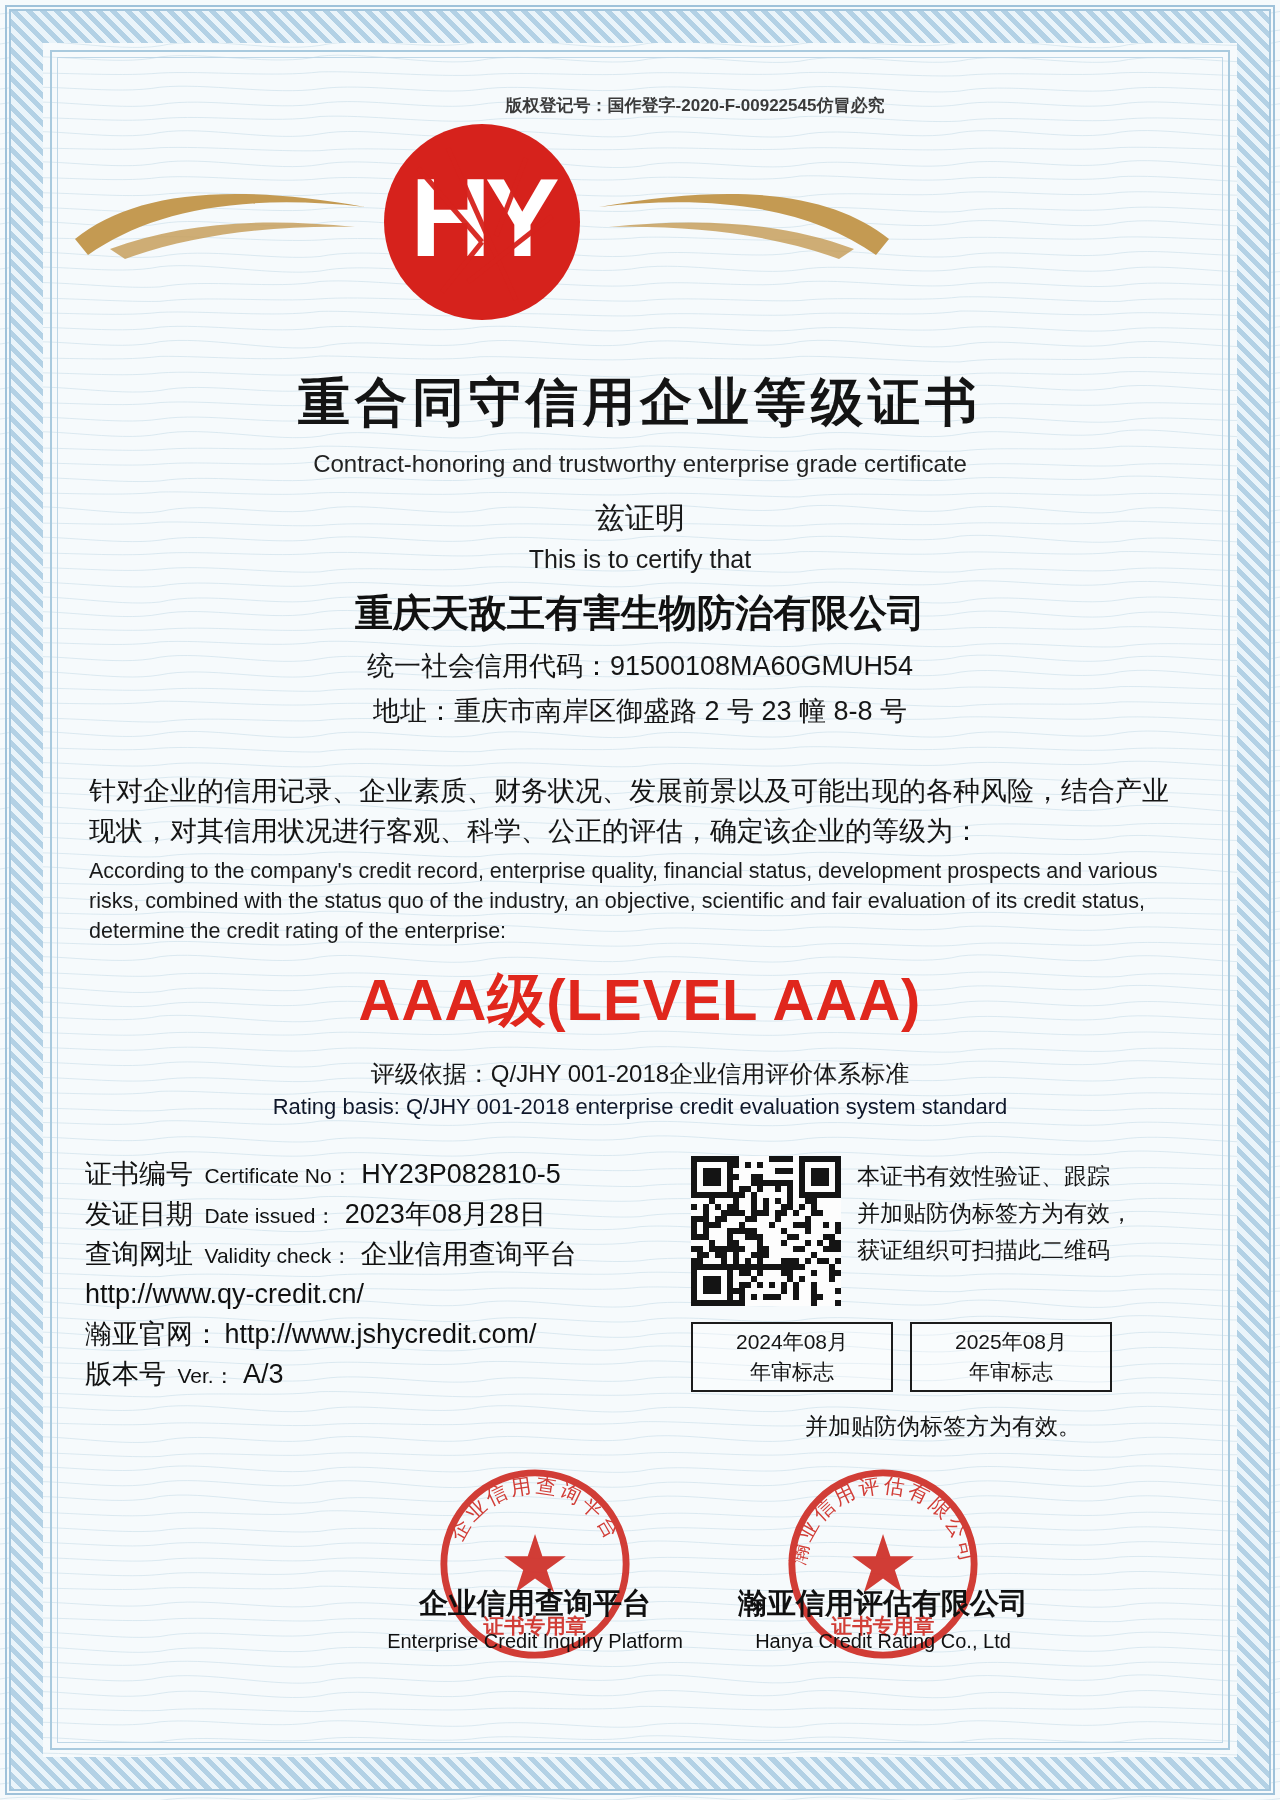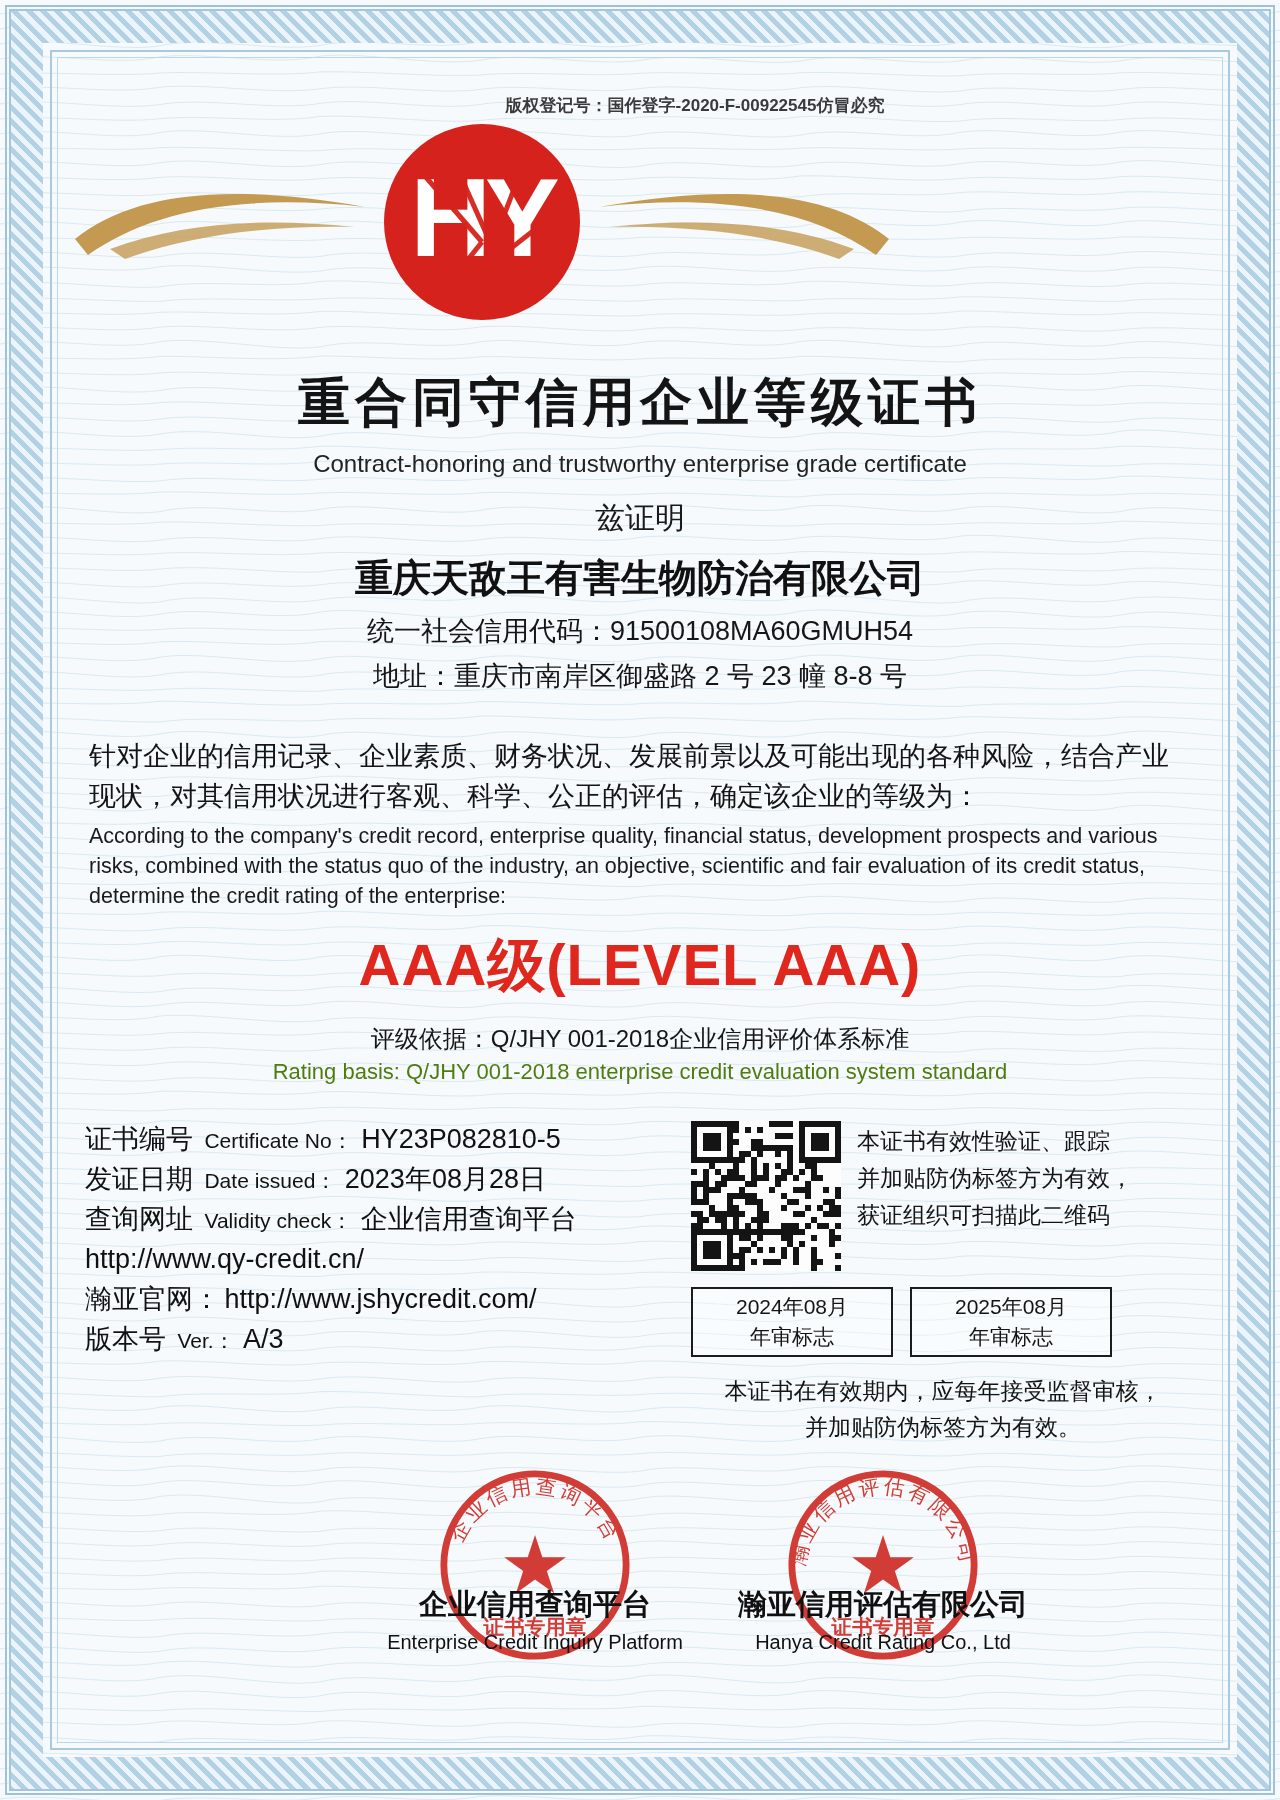--- a/index.html
+++ b/index.html
@@ -44,21 +44,21 @@
 
   .company-name { margin-top:14px; text-align:center; font-size:38px; font-weight:800; color:#111; }
   .company-line { margin-top:9px; text-align:center; font-size:27px; color:#161616; }
 
   .para { margin:42px auto 0 auto; width:1102px; }
   .para-zh { font-size:27px; line-height:40px; color:#141414; text-align:left; }
   .para-en { margin-top:5px; font-size:21.5px; line-height:30px; color:#1a1a1a; text-align:left; }
 
   .level { margin-top:16px; text-align:center; font-size:58px; font-weight:800; color:#e0271d; letter-spacing:1px; }
   .basis-zh { margin-top:18px; text-align:center; font-size:24px; color:#161616; }
-  .basis-en { margin-top:4px;  text-align:center; font-size:22px; color:#4d7c0f; }
+  .basis-en { margin-top:4px;  text-align:center; font-size:22px; color:#0f172a; }
 
   
   .details { margin:36px auto 0 auto; width:1110px; display:flex; gap:16px; }
   .d-left { flex:0 0 590px; }
   .d-row { line-height:37px; white-space:nowrap; }
   .d-row .zh  { font-size:27px; color:#111; }
   .d-row .en  { font-size:21px; color:#111; margin-left:7px; }
   .d-row .val { font-size:27px; color:#111; margin-left:4px; }
 
   .d-right { flex:1; }
@@ -244,20 +244,21 @@
       <svg class="flourish right" viewBox="0 0 300 90">
         <path d="M5,62 C60,18 150,4 295,30 C170,16 80,34 18,78 Z" fill="#c49a52"></path>
         <path d="M40,72 C110,46 190,40 285,50 C200,48 120,58 55,82 Z" fill="#c49a52" opacity="0.8"></path>
       </svg>
     </div>
 
     <div class="title-zh">重合同守信用企业等级证书</div>
     <div class="title-en">Contract-honoring and trustworthy enterprise grade certificate</div>
 
     <div class="certify-zh">兹证明</div>
+    <div class="certify-en">This is to certify that</div>
 
     <div class="company-name">重庆天敌王有害生物防治有限公司</div>
     <div class="company-line">统一社会信用代码：91500108MA60GMUH54</div>
     <div class="company-line">地址：重庆市南岸区御盛路 2 号 23 幢 8-8 号</div>
 
     <div class="para">
       <div class="para-zh">针对企业的信用记录、企业素质、财务状况、发展前景以及可能出现的各种风险，结合产业</div>
       <div class="para-zh">现状，对其信用状况进行客观、科学、公正的评估，确定该企业的等级为：</div>
       <div class="para-en">According to the company's credit record, enterprise quality, financial status, development prospects and various risks, combined with the status quo of the industry, an objective, scientific and fair evaluation of its credit status, determine the credit rating of the enterprise:</div>
     </div>
@@ -609,21 +610,20 @@
           <div class="mark-box">
             <div>2024年08月</div>
             <div>年审标志</div>
           </div>
           <div class="mark-box">
             <div>2025年08月</div>
             <div>年审标志</div>
           </div>
         </div>
         <div class="sup-note">
-          <div>本证书在有效期内，应每年接受监督审核，</div>
           <div>并加贴防伪标签方为有效。</div>
         </div>
       </div>
     </div>
 
     <div class="seals">
       <div class="seal-block left">
         <svg class="seal-svg" viewBox="0 0 200 200">
           <circle cx="100" cy="100" r="93" fill="none" stroke="#cf2f28" stroke-width="7"></circle>
           <path id="seal-arc-0" d="M 25,135 A 80,80 0 1 1 175,135" fill="none"></path>

